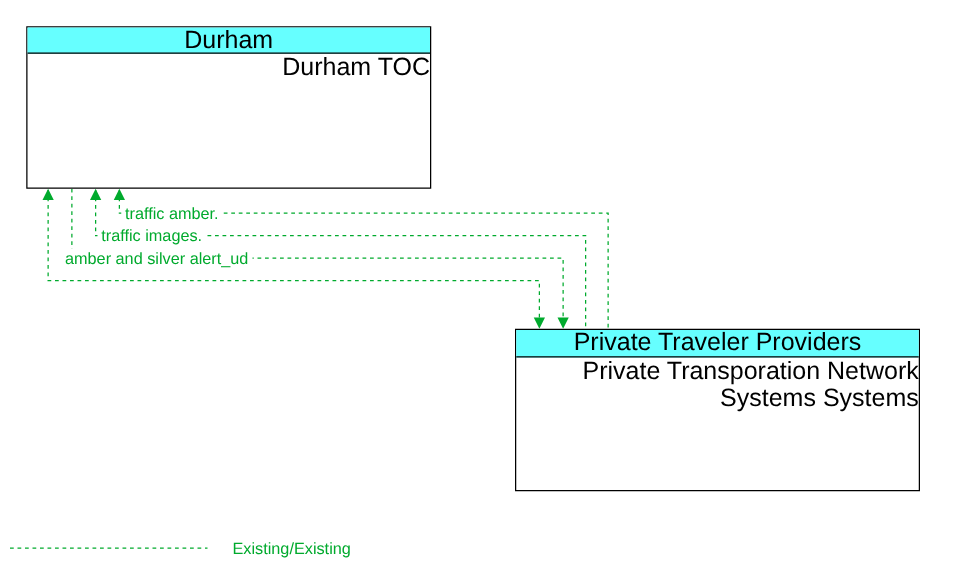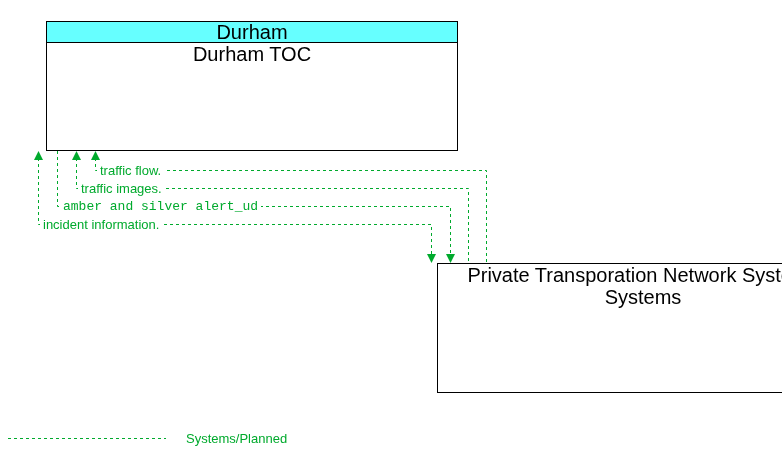--- a/index.html
+++ b/index.html
@@ -8,51 +8,51 @@
     --border-black:#000000;
     --bg-white:#ffffff;
   }
   html,body{margin:0;padding:0;}
   body{font-family:"Liberation Sans",sans-serif;background:var(--bg-white);}
   .canvas{
     position:relative;width:782px;height:466px;
     background:var(--bg-white);overflow:hidden;
   }
   .sysbox{
-    position:absolute;width:412px;height:130px;
+    position:absolute;width:324px;height:130px;
     border:1px solid var(--border-black);
-    box-sizing:border-box;background:var(--bg-white);margin-left:25px;
+    box-sizing:border-box;background:var(--bg-white);
   }
   .sysbox .hdr{
     background:var(--header-cyan);
     border-bottom:1px solid var(--border-black);
     text-align:center;font-size:20px;line-height:20px;
     color:#000;white-space:nowrap;overflow:hidden;
   }
   .sysbox .bdy{
-    text-align:center;font-size:20px;line-height:22px;color:#000;
+    text-align:right;font-size:20px;line-height:22px;color:#000;
   }
   #durham-box{left:21px;top:21px;}
   #durham-box .hdr{height:20px;}
   #private-box{left:412px;top:263px;}
   #private-box .hdr{height:21px;line-height:21px;}
   svg.flowlayer{
     position:absolute;left:0;top:0;width:782px;height:466px;
     color:var(--flow-green);pointer-events:none;
   }
   svg.flowlayer path{fill:none;stroke:currentColor;stroke-width:1;stroke-dasharray:3,3;}
   svg.flowlayer polygon{fill:currentColor;stroke:none;}
   .flow-label{
     position:absolute;font-size:13px;line-height:15px;
     color:var(--flow-green);background:var(--bg-white);
     padding:0 3px;white-space:nowrap;
   }
   #lbl-traffic-flow{left:97px;top:163px;}
   #lbl-traffic-images{left:78px;top:181px;text-align:right;}
-  #lbl-amber{left:60px;top:199px;font-family:Liberation Mono, monospace;}
+  #lbl-amber{left:49px;top:199px;}
   #lbl-incident{left:40px;top:217px;}
   .legend-label{
     position:absolute;left:186px;top:431px;
     font-size:13px;line-height:15px;color:var(--flow-green);white-space:nowrap;
   }
 </style>
 </head>
 <body>
 
 <div class="canvas">
@@ -71,23 +71,23 @@
 
     <path d="M8,438.5 H166"></path>
   </svg>
 
   <div class="sysbox" id="durham-box">
     <div class="hdr">Durham</div>
     <div class="bdy">Durham TOC</div>
   </div>
 
   <div class="sysbox" id="private-box">
+    <div class="hdr">Private Traveler Providers</div>
     <div class="bdy">Private Transporation Network Systems Systems</div>
   </div>
 
-  <span class="flow-label" id="lbl-traffic-flow">traffic flow.</span>
+  <span class="flow-label" id="lbl-traffic-flow">traffic amber.</span>
   <span class="flow-label" id="lbl-traffic-images">traffic images.</span>
   <span class="flow-label" id="lbl-amber">amber and silver alert_ud</span>
-  <span class="flow-label" id="lbl-incident">incident information.</span>
 
-  <span class="legend-label">Systems/Planned</span>
+  <span class="legend-label">Existing/Existing</span>
 
 </div>
 
 </body></html>

